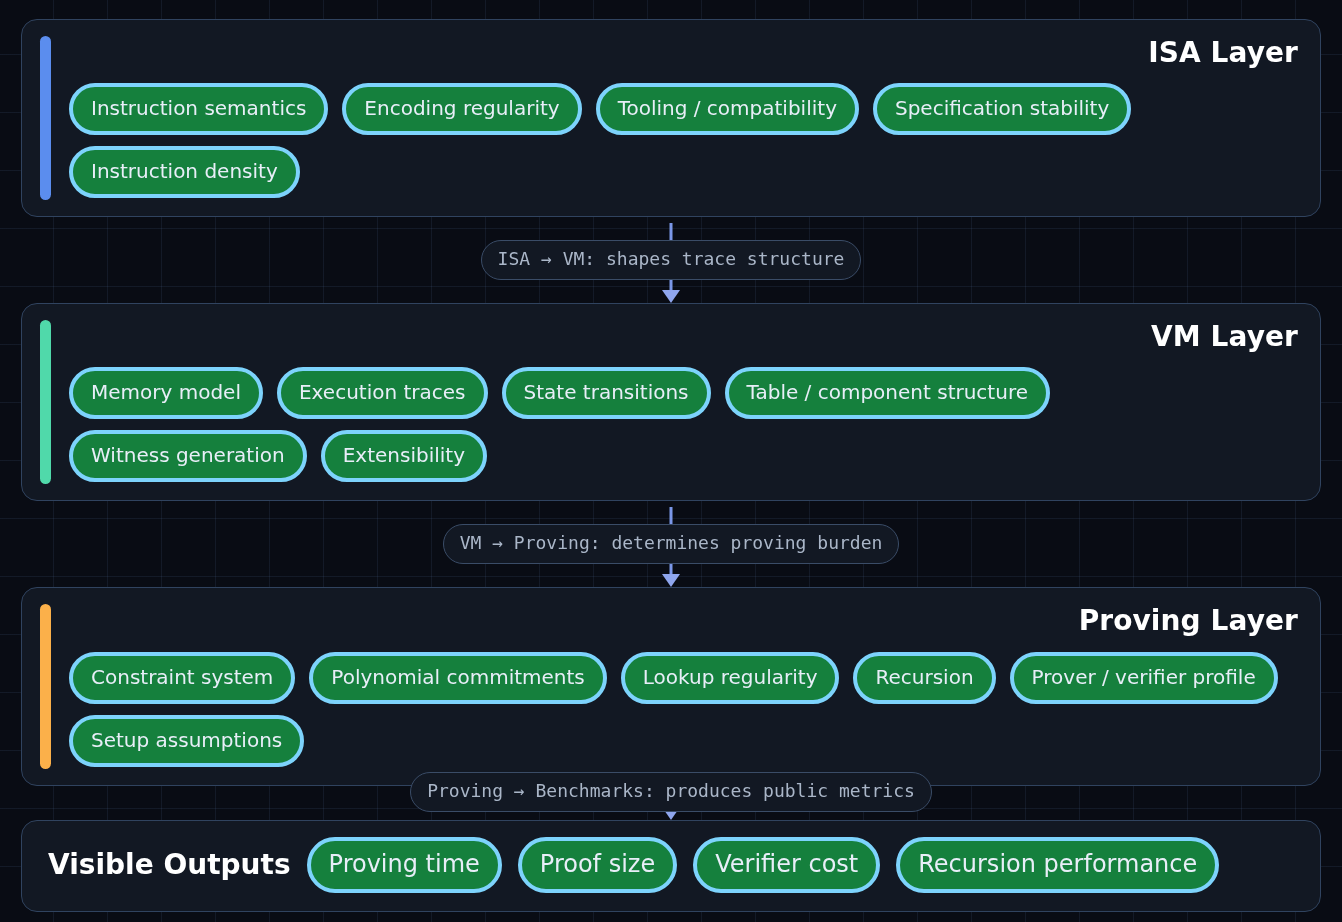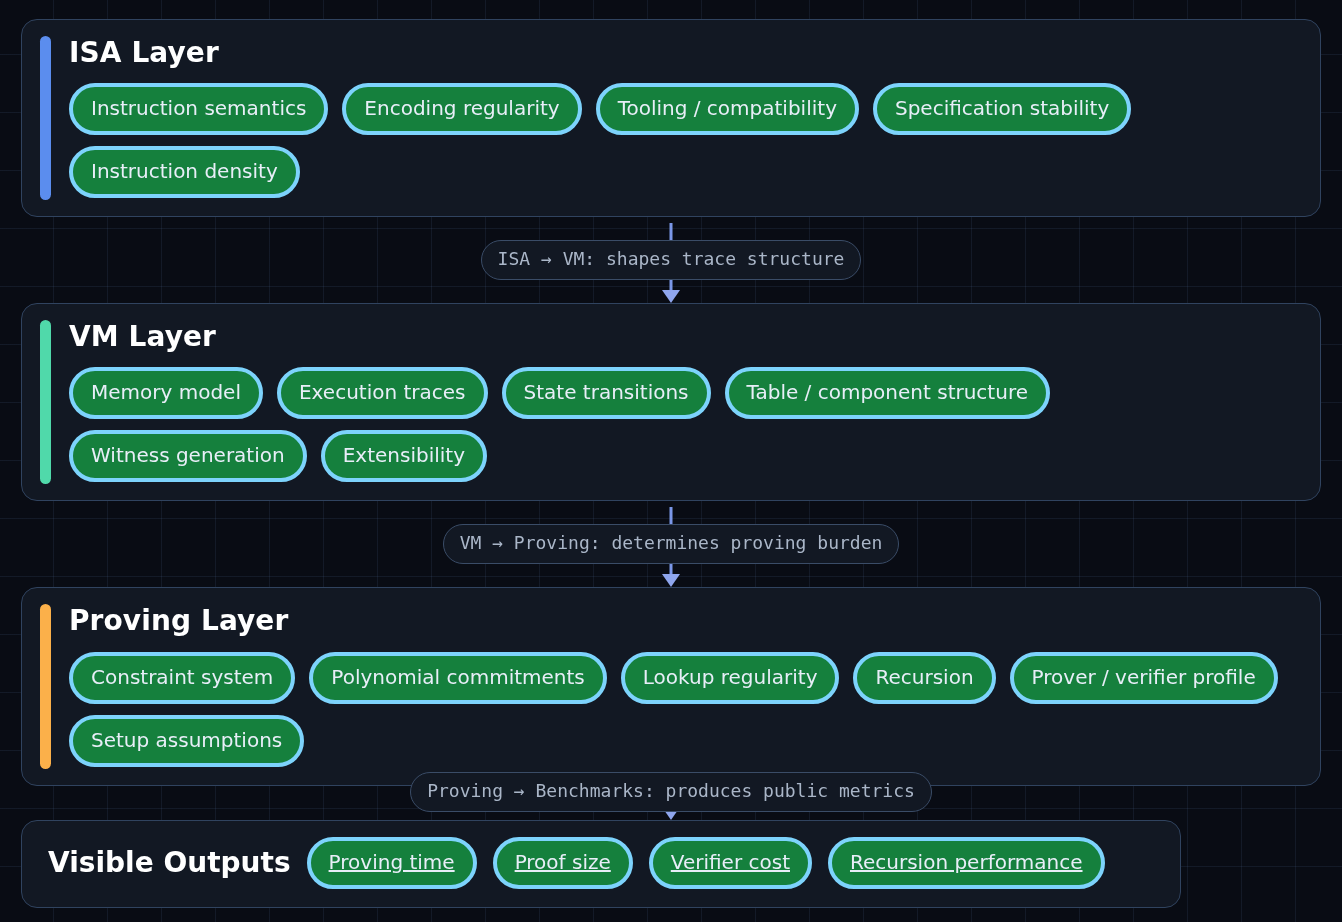--- a/index.html
+++ b/index.html
@@ -24,20 +24,21 @@
     background-size: 54px 58px;
     background-position: -1px -4px;
     z-index: 0;
   }
   #stack {
     position: absolute;
     inset: 0;
     z-index: 2;
     padding: 19px 21px 0 21px;
     box-sizing: border-box;
+    text-align: right;
   }
   .layer-card {
     position: relative;
     background: #121823;
     border: 1px solid #30435f;
     border-radius: 16px;
     box-sizing: border-box;
     padding: 17px 22px 18px 47px;
     width: 1300px;
   }
@@ -115,34 +116,34 @@
     padding: 9px 16px 11px 16px;
     white-space: nowrap;
   }
   
   .outputs-card {
     position: relative;
     background: #121823;
     border: 1px solid #30435f;
     border-radius: 16px;
     box-sizing: border-box;
-    width: 1160px;
+    width: 1300px;
     padding: 16px 22px 18px 26px;
     display: flex;
     align-items: center;
     gap: 16px;
     flex-wrap: wrap;
   }
   .outputs-title {
     color: #ffffff;
     font-size: 28px;
     font-weight: bold;
     white-space: nowrap;
   }
-  .outputs-card .chip { font-size: 20px; text-decoration: underline; }
+  .outputs-card .chip { font-size: 24px; }
   .connector.overlap { height: 56px; margin-top: -22px; }
 </style>
 </head>
 <body>
 
 <div id="grid-bg"></div>
 
 <div id="stack">
 
   <div class="layer-card">

